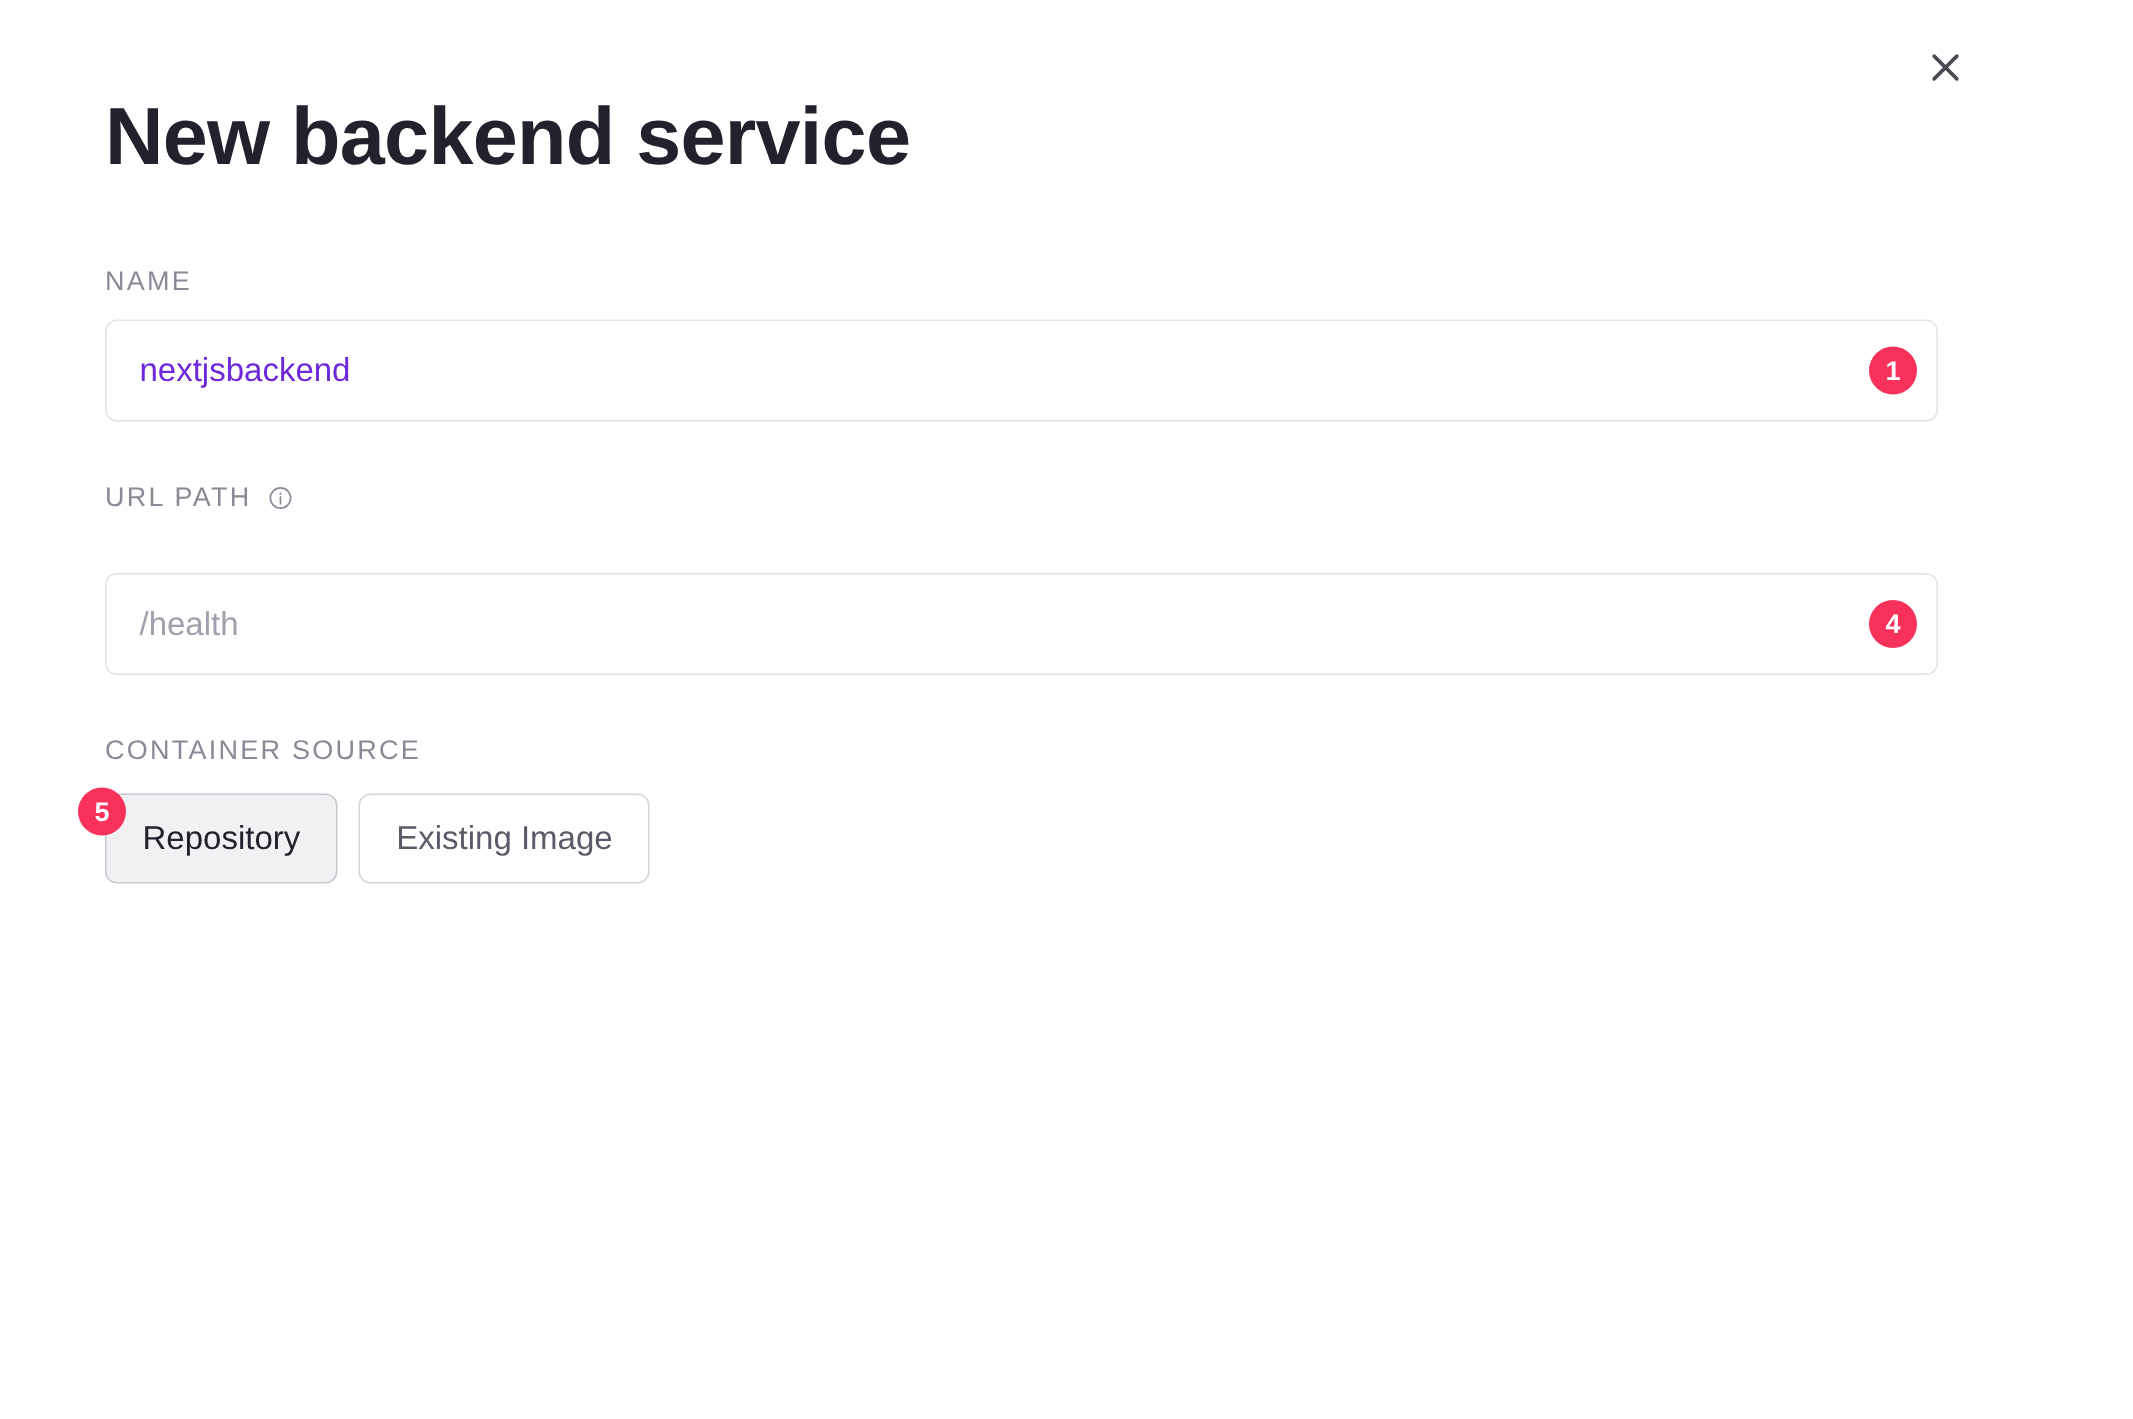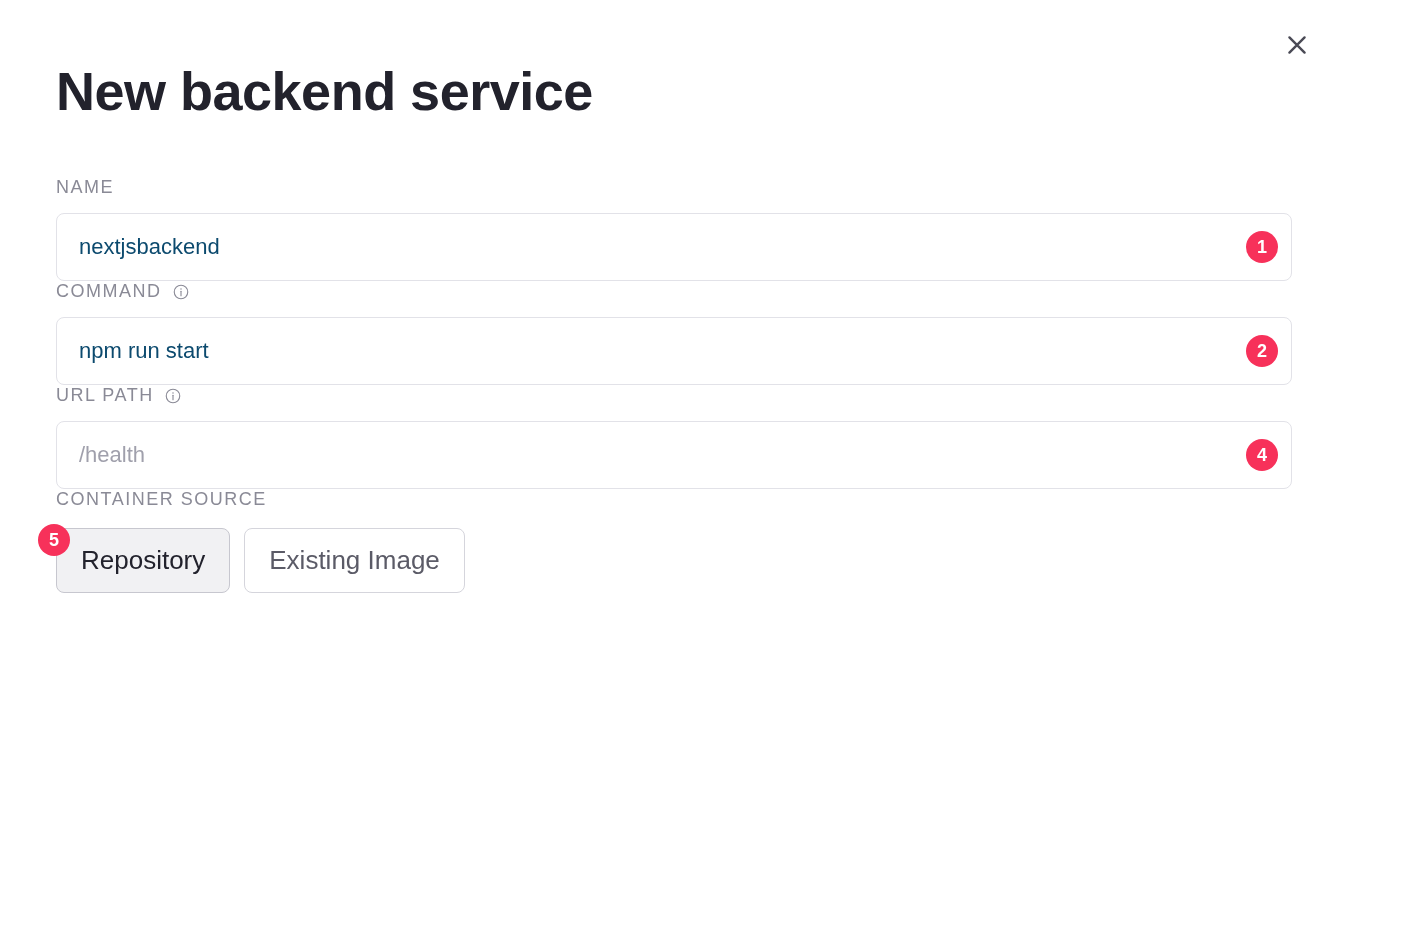--- a/index.html
+++ b/index.html
@@ -26,30 +26,31 @@
       align-items: center;
       justify-content: center;
     }
     .close-btn svg {
       width: 26px;
       height: 26px;
       stroke: #4a4a55;
       stroke-width: 2;
     }
     .container {
-      padding: 60px 130px 0 56px;
+      padding: 60px 130px 0 70px;
     }
     .page-title {
       font-size: 54px;
       font-weight: 600;
       color: #22222c;
       letter-spacing: -0.5px;
       margin-bottom: 55px;
     }
     .form-group {
+      margin-bottom: 40px;
     }
     .form-label {
       font-size: 18px;
       font-weight: 500;
       color: #8a8a96;
       letter-spacing: 1.5px;
       text-transform: uppercase;
       margin-bottom: 15px;
       display: flex;
       align-items: center;
@@ -68,21 +69,21 @@
       height: 18px;
     }
     .input-wrapper {
       position: relative;
     }
     .text-input {
       width: 100%;
       height: 68px;
       padding: 0 70px 0 22px;
       font-size: 22px;
-      color: #0c4a6e;
+      color: #6d28d9;
       border: 1px solid #e2e2e8;
       border-radius: 8px;
       background: #fff;
       outline: none;
       font-family: inherit;
     }
     .text-input::placeholder {
       color: #a0a0ac;
     }
     .badge {
@@ -104,21 +105,21 @@
     .source-section {
     }
     .toggle-group {
       display: flex;
       gap: 14px;
       position: relative;
       margin-top: 18px;
     }
     .toggle-btn {
       padding: 16px 24px;
-      font-size: 26px;
+      font-size: 22px;
       border: 1px solid #d5d5dc;
       border-radius: 8px;
       background: #fff;
       color: #5b5b67;
       cursor: pointer;
       font-family: inherit;
     }
     .toggle-btn.active {
       background: #f1f1f3;
       color: #22222c;
@@ -156,36 +157,20 @@
   <div class="form-group">
     <div class="form-label">
       <span>NAME</span>
     </div>
     <div class="input-wrapper">
       <input type="text" class="text-input" value="nextjsbackend" style="">
       <div class="badge">1</div>
     </div>
   </div>
 
-  <div class="form-group">
-    <div class="form-label">
-      <span>COMMAND</span>
-      <span class="info-icon">
-        <svg viewBox="0 0 24 24" fill="none">
-          <circle cx="12" cy="12" r="9" stroke="currentColor" stroke-width="1.5"></circle>
-          <circle cx="12" cy="8" r="1" fill="currentColor"></circle>
-          <path d="M12 11 V17" stroke="currentColor" stroke-width="1.5" stroke-linecap="round"></path>
-        </svg>
-      </span>
-    </div>
-    <div class="input-wrapper">
-      <input type="text" class="text-input" value="npm run start" style="">
-      <div class="badge">2</div>
-    </div>
-  </div>
 
   <div class="form-group">
     <div class="form-label">
       <span>URL PATH</span>
       <span class="info-icon">
         <svg viewBox="0 0 24 24" fill="none">
           <circle cx="12" cy="12" r="9" stroke="currentColor" stroke-width="1.5"></circle>
           <circle cx="12" cy="8" r="1" fill="currentColor"></circle>
           <path d="M12 11 V17" stroke="currentColor" stroke-width="1.5" stroke-linecap="round"></path>
         </svg>

